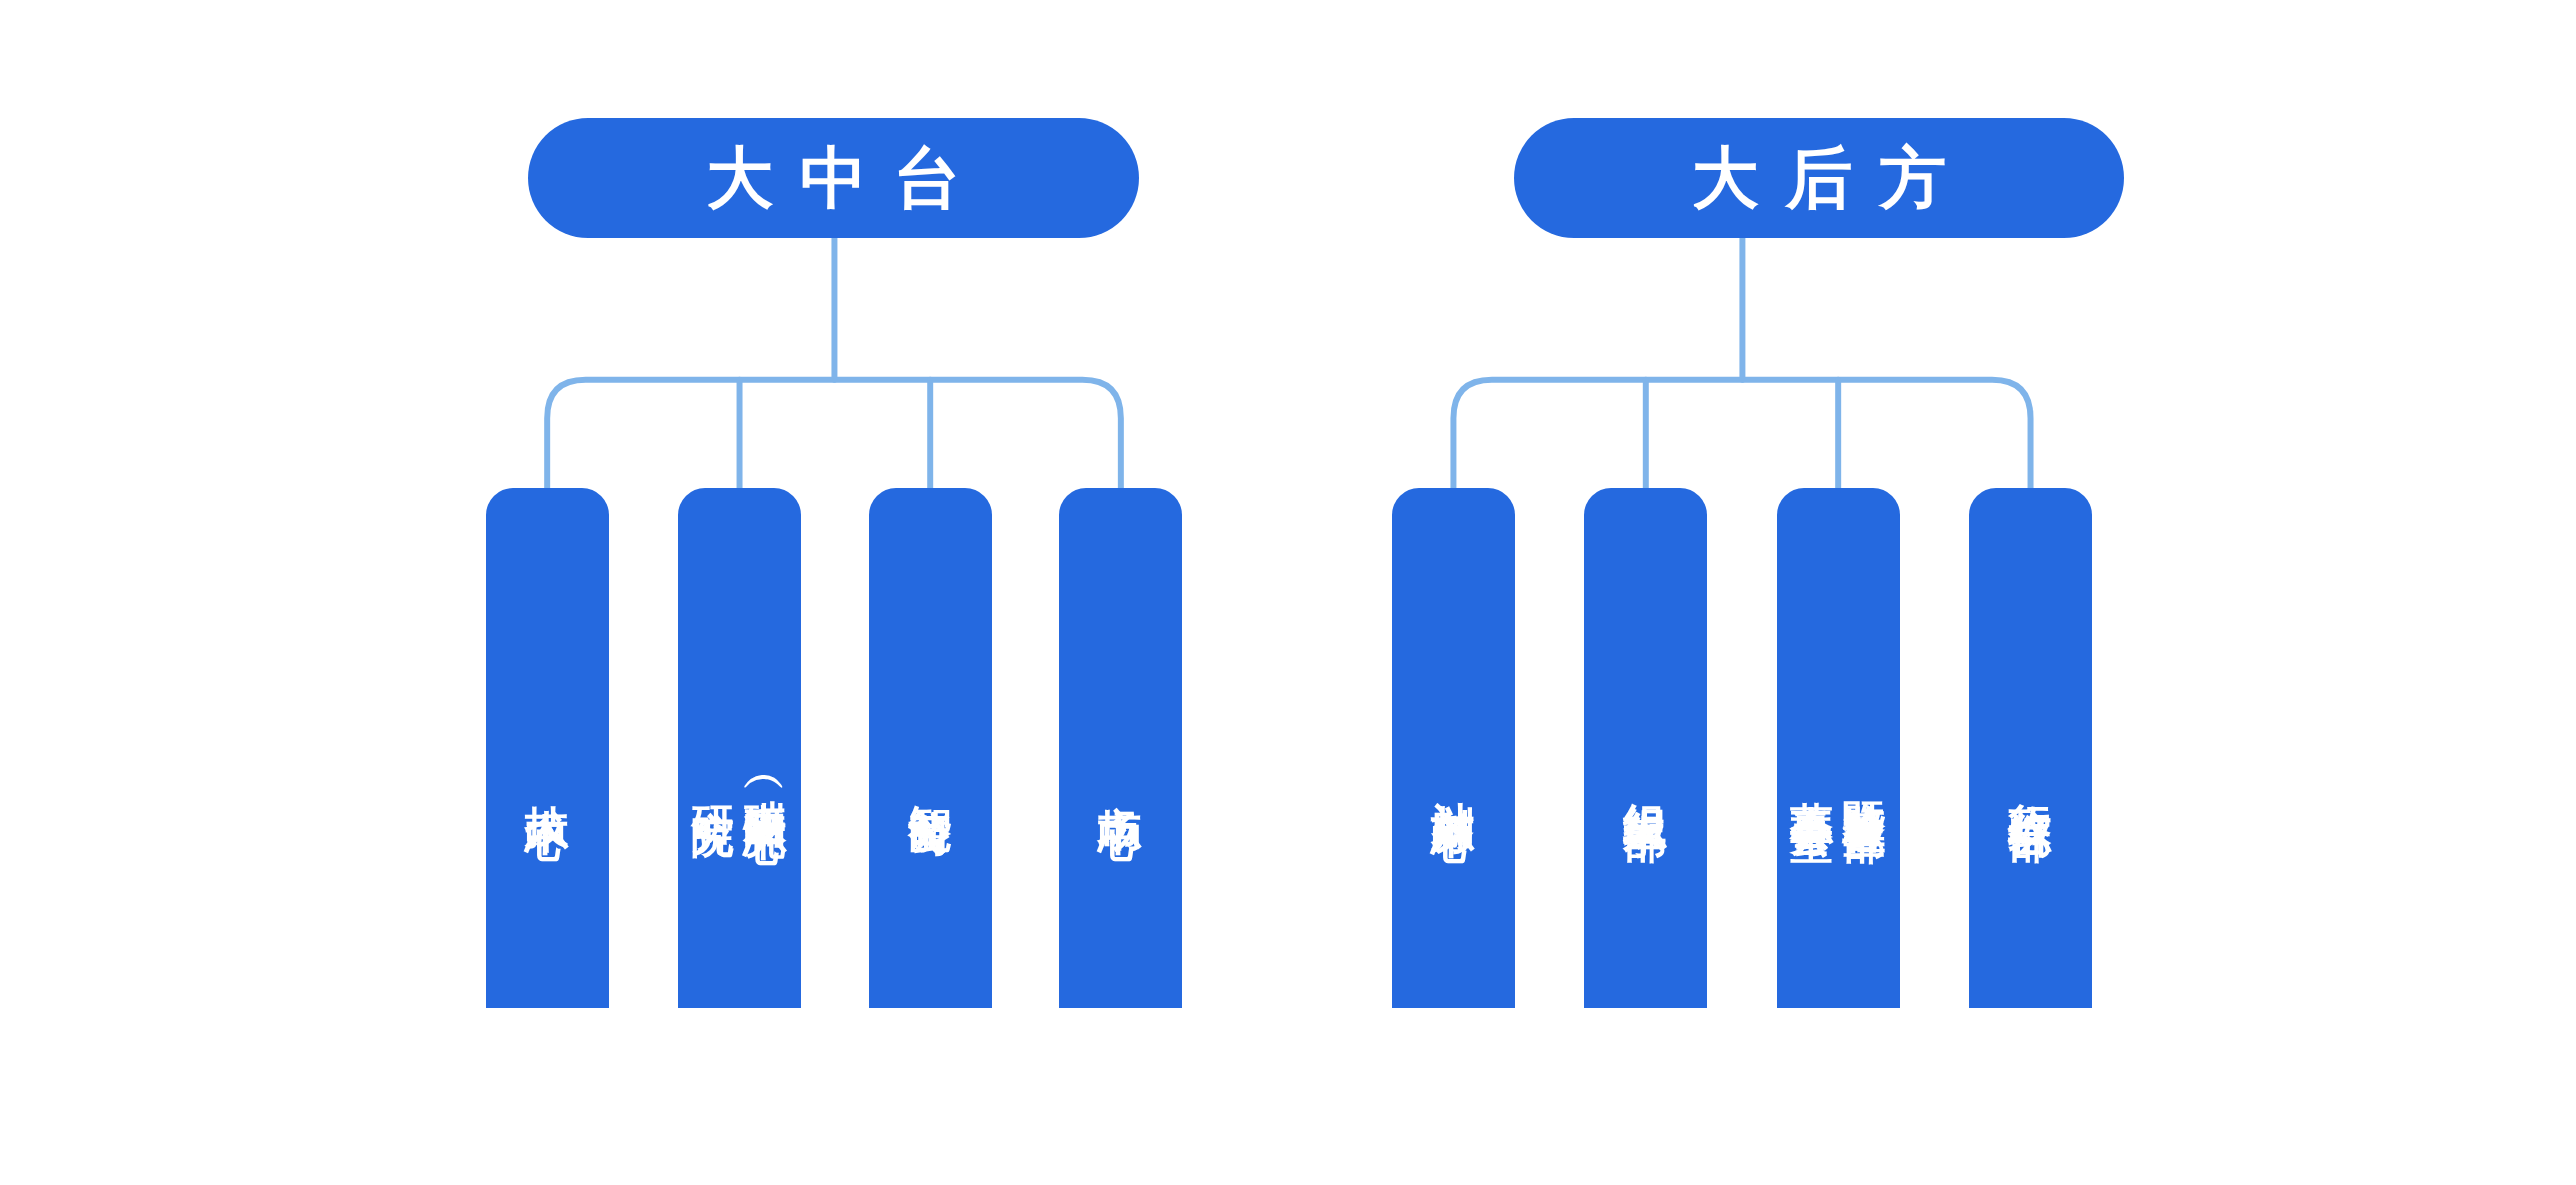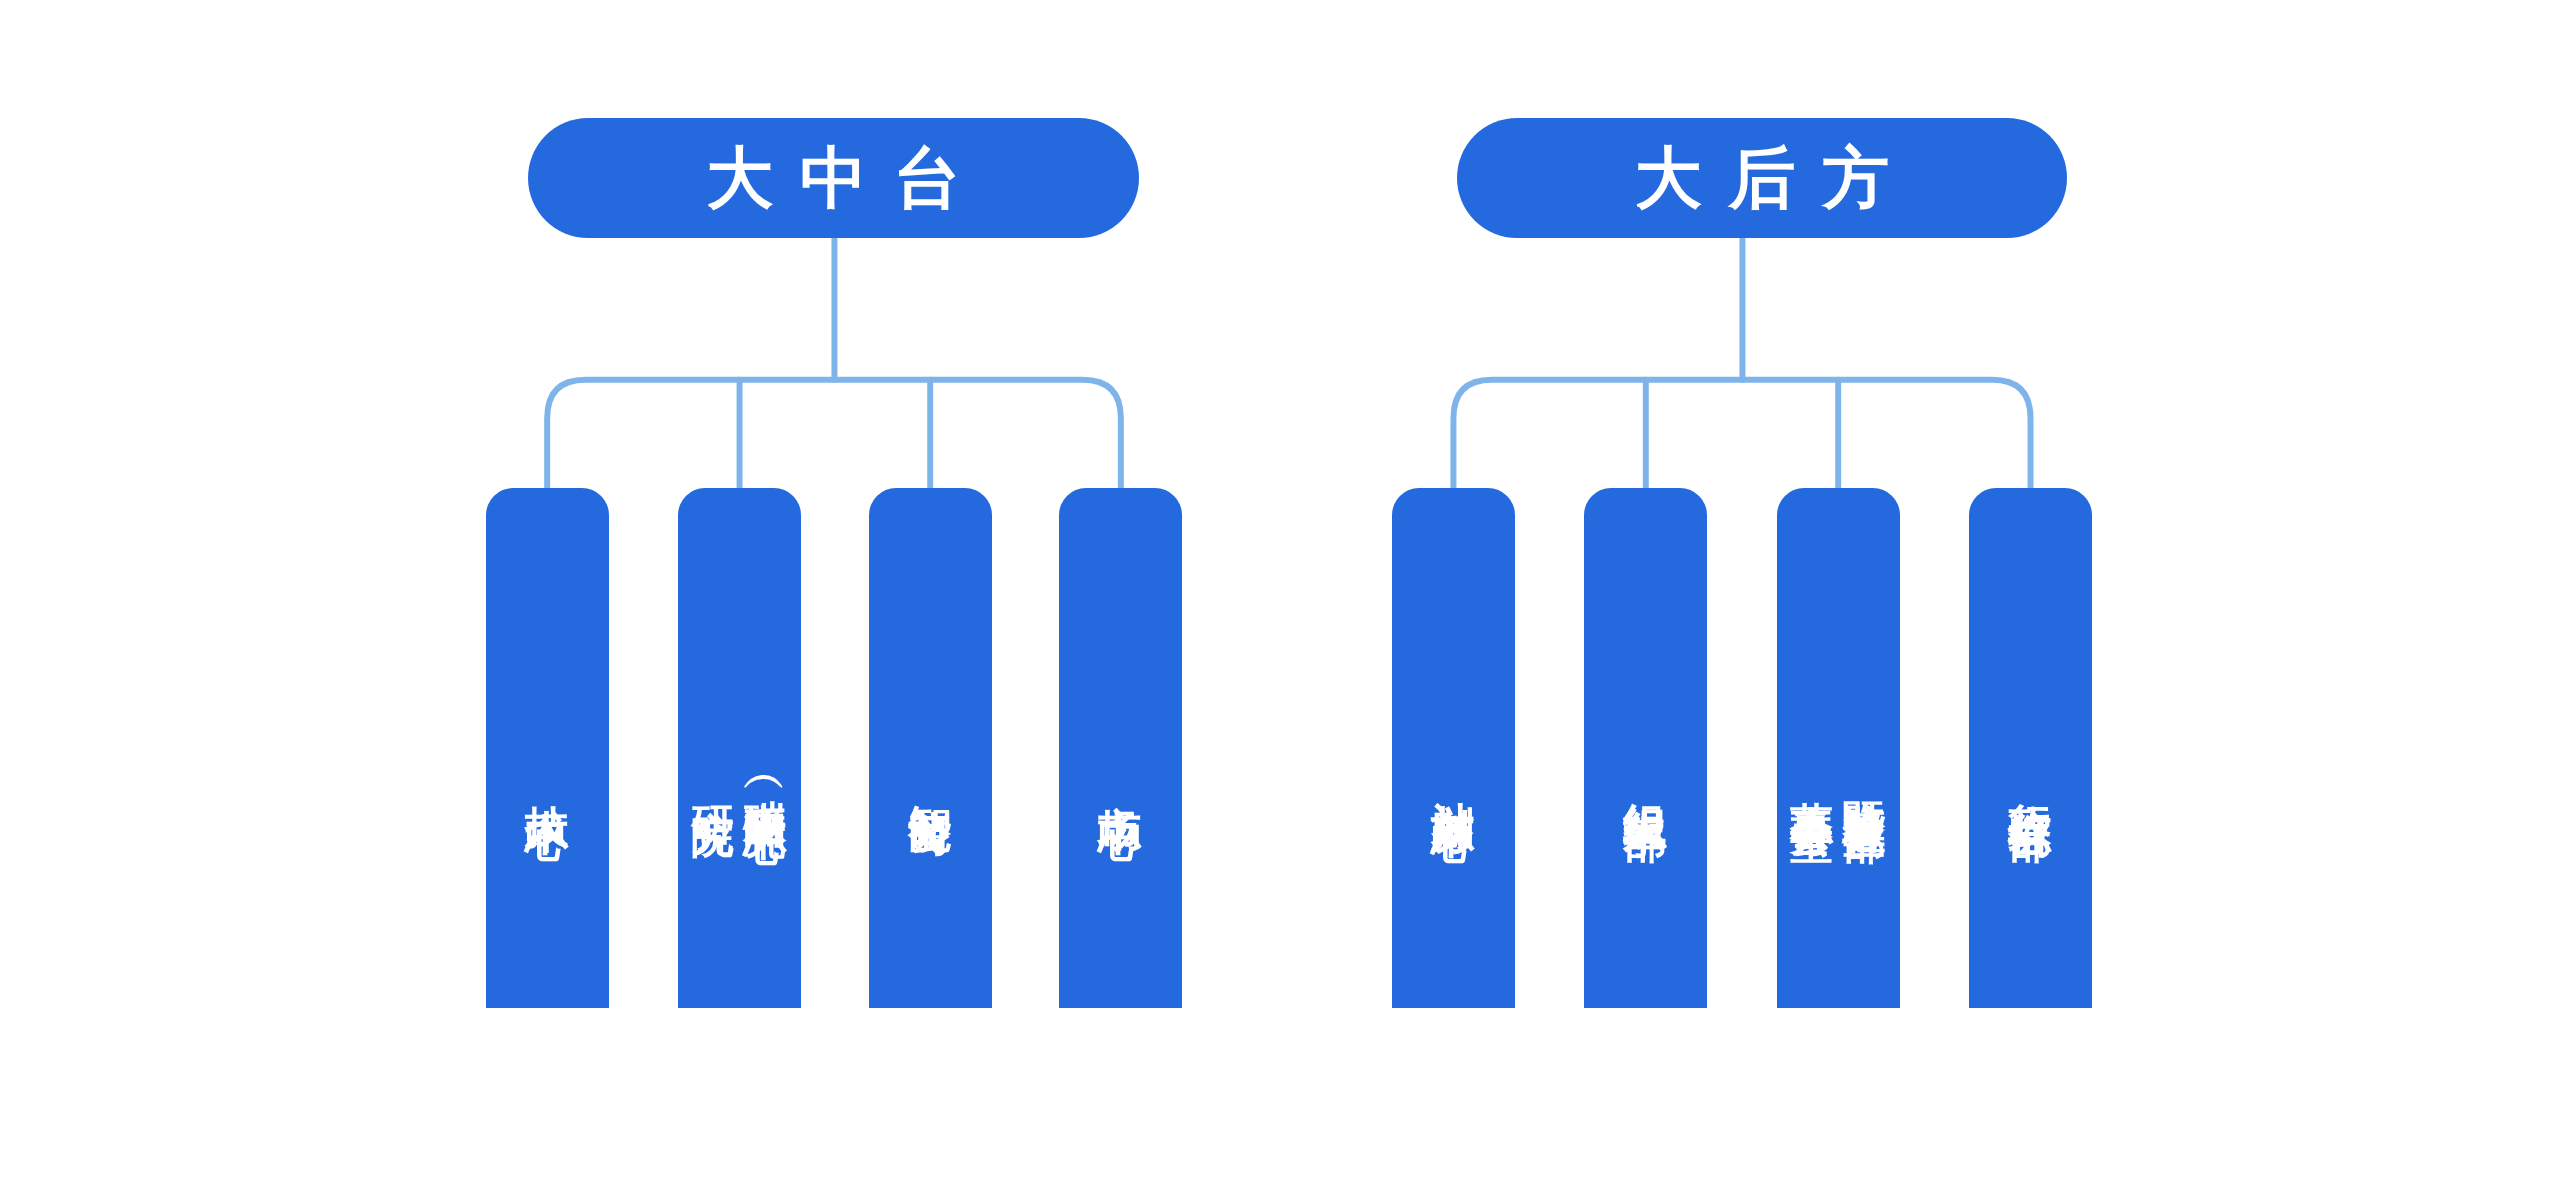--- a/index.html
+++ b/index.html
@@ -107,21 +107,21 @@
     </div>
     <div class="node" style="left:869px">
       <span class="node-label">智能公司</span>
     </div>
     <div class="node" style="left:1059px">
       <span class="node-label">市场中心</span>
     </div>
   </section>
 
   <section>
-    <div class="pill" style="left:1457px;width:610px">
+    <div class="pill" style="left:1514px;width:610px">
       <span class="pill-label">大后方</span>
     </div>
 
     <div class="node" style="left:1392px">
       <span class="node-label">计划财务中心</span>
     </div>
     <div class="node" style="left:1584px">
       <span class="node-label">组织人事部</span>
     </div>
     <div class="node" style="left:1777px">

